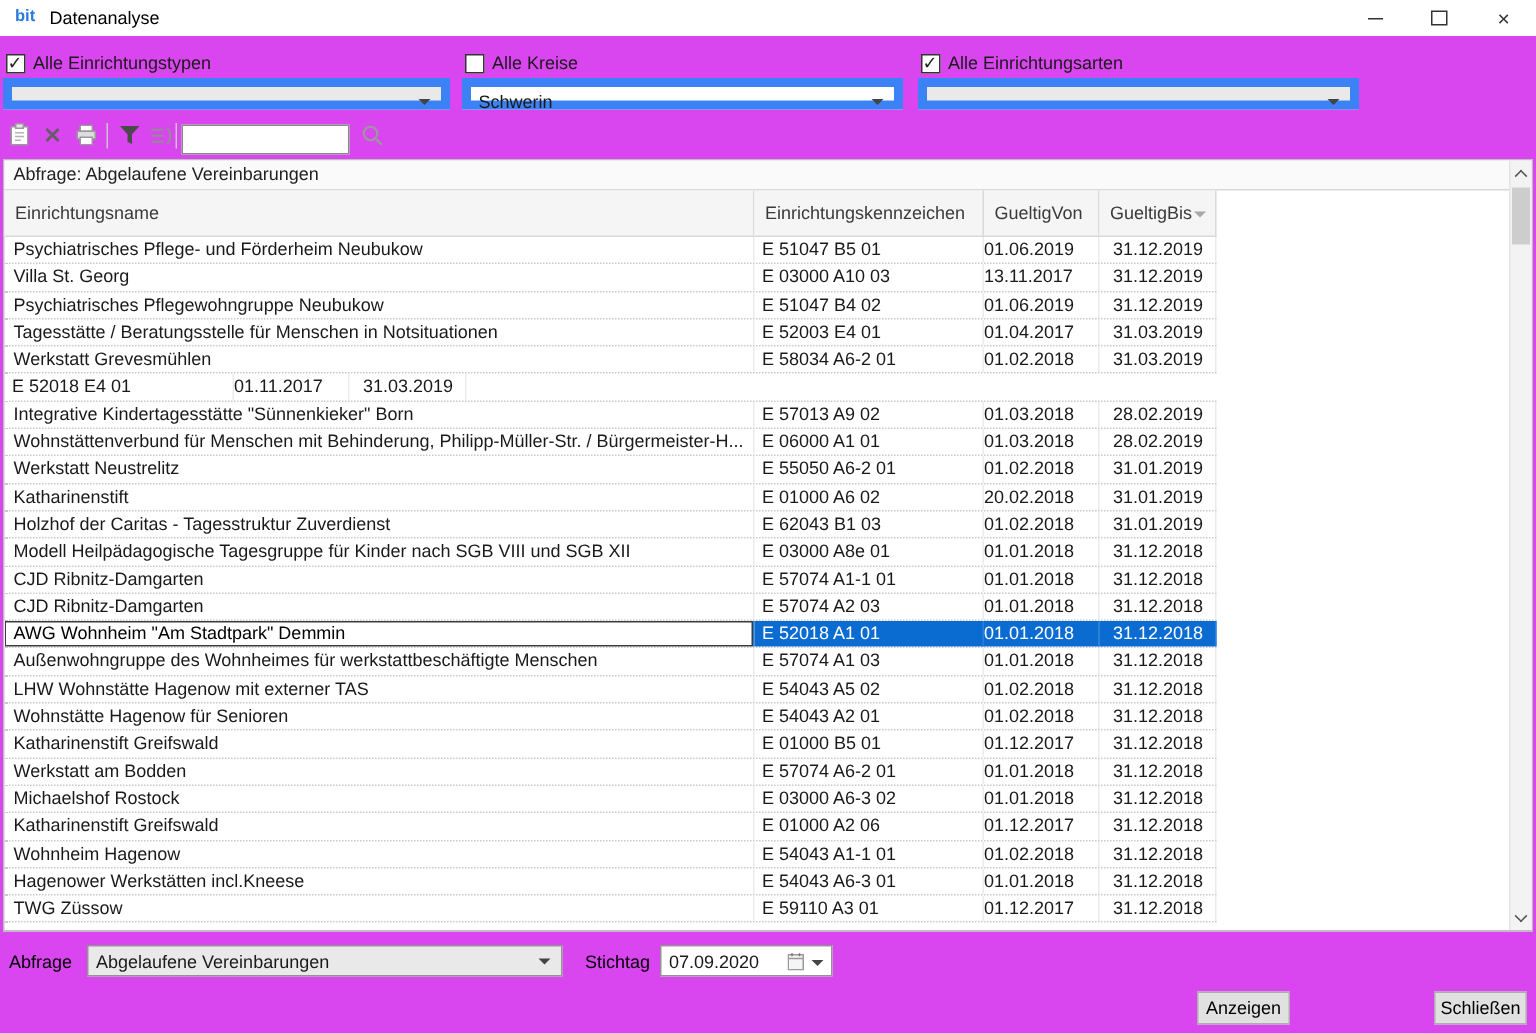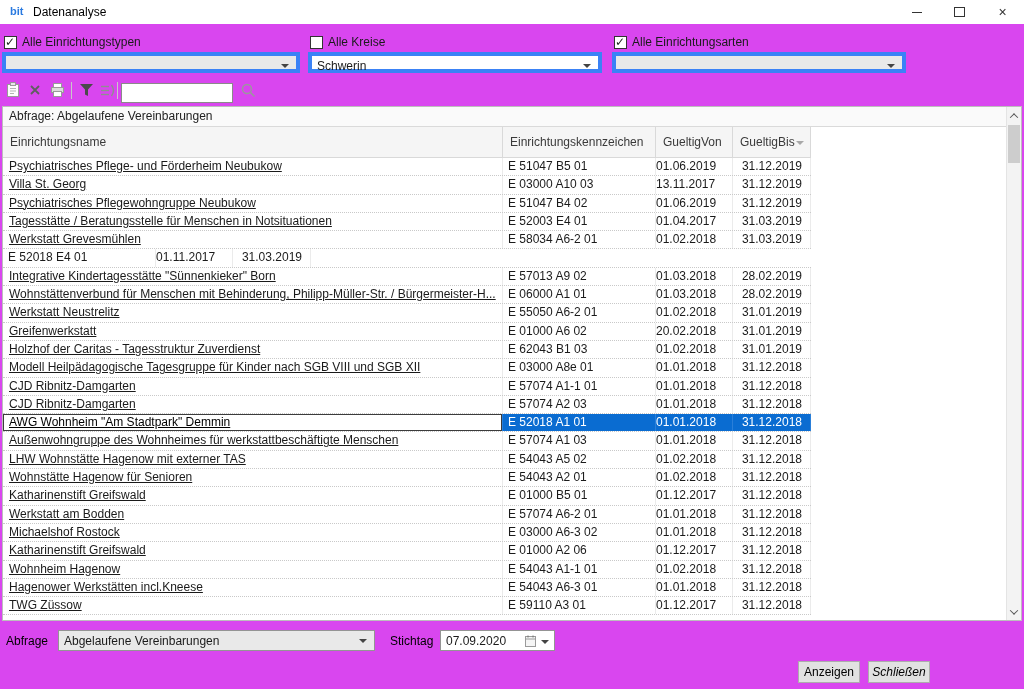--- a/index.html
+++ b/index.html
@@ -14,21 +14,21 @@
   .win-btn{width:43px;height:24px;display:flex;align-items:center;justify-content:center;cursor:default;}
   .glyph-min{width:10px;height:0;border-top:1px solid #333;}
   .glyph-max{width:9px;height:8px;border:1px solid #333;}
   .glyph-close{font-size:14px;color:#333;line-height:14px;}
 
   
   .filter{position:absolute;top:33px;}
   .cb-row{position:absolute;top:2px;left:2px;display:flex;align-items:center;gap:5px;white-space:nowrap;}
   .cb{width:13px;height:13px;background:#fff;border:1px solid #333;box-sizing:border-box;position:relative;}
   .cb.checked::after{content:"\2713";position:absolute;left:0px;top:-2px;font-size:12px;color:#222;}
-  .select{position:absolute;top:19px;height:21px;background:#fff;border:4px solid #3b82f6;box-sizing:border-box;}
+  .select{position:absolute;top:19px;height:21px;background:#fff;border:6px solid #3b82f6;box-sizing:border-box;}
   .select.disabled{background:#e9e9e9;}
   .select-value{position:absolute;left:5px;top:2px;line-height:16px;white-space:nowrap;}
   .arrow-down{position:absolute;right:7px;top:8px;width:0;height:0;border-left:4px solid transparent;border-right:4px solid transparent;border-top:4px solid #444;}
 
   
   .toolbar{position:absolute;top:78px;left:0;width:100%;height:26px;}
   .tb-btn{position:absolute;top:2px;width:20px;height:20px;display:flex;align-items:center;justify-content:center;}
   .tb-sep{position:absolute;top:4px;width:0;height:17px;border-left:1px solid #c8c8c8;}
   .search-box{position:absolute;left:121px;top:5px;width:112px;height:20px;border:1px solid #8a8a8a;box-sizing:border-box;background:#fff;font-family:inherit;font-size:12px;padding:0 4px;}
 
@@ -38,21 +38,21 @@
   .header-row{position:absolute;top:20px;left:0;height:31px;display:flex;}
   .hcell{box-sizing:border-box;background:#f5f5f5;border-right:1px solid #d9d9d9;border-bottom:1px solid #d9d9d9;line-height:30px;padding-left:7px;color:#3a3a3a;white-space:nowrap;overflow:hidden;position:relative;}
   .h-name{width:500px;}
   .h-kennz{width:153px;}
   .h-von{width:77px;}
   .h-bis{width:78px;}
   .sort-arrow{position:absolute;right:6px;top:14px;width:0;height:0;border-left:4px solid transparent;border-right:4px solid transparent;border-top:4px solid #a8a8a8;}
   .rows{position:absolute;top:51px;left:0;width:808px;}
   .grid-row{display:flex;height:18.3px;box-sizing:border-box;border-bottom:1px dotted #c9c9c9;}
   .cell{box-sizing:border-box;border-right:1px solid #ebebeb;line-height:17px;white-space:nowrap;overflow:hidden;}
-  .c-name{width:500px;padding-left:6px;text-decoration:underline;}
+  .c-name{width:500px;padding-left:6px;}
   .c-kennz{width:153px;padding-left:5px;}
   .c-von{width:77px;text-align:right;padding-right:18px;}
   .c-bis{width:78px;text-align:right;padding-right:8px;}
   .grid-row.selected .cell{background:#0a6cd1;color:#fff;border-right-color:#2a7fd9;}
   .grid-row.selected .c-name{background:#fff;color:#000;box-shadow:inset 0 0 0 1px #3c3c3c;}
 
   
   .vscroll{position:absolute;top:0;right:0;bottom:0;width:14px;background:#f3f3f3;border-left:1px solid #e4e4e4;}
   .scroll-arrow{position:absolute;left:0;width:14px;height:15px;display:flex;align-items:center;justify-content:center;}
   .scroll-arrow.up{top:1px;}
@@ -65,21 +65,21 @@
   
   .fl-label{position:absolute;color:#000;}
   .footer-select{position:absolute;left:58px;top:630px;width:317px;height:21px;background:#e9e9e9;border:1px solid #949494;box-sizing:border-box;}
   .date-field{position:absolute;left:440px;top:630px;width:115px;height:21px;background:#fff;border:1px solid #949494;box-sizing:border-box;}
   .date-value{position:absolute;left:5px;top:3px;}
   .cal-icon{position:absolute;right:18px;top:4px;}
   .date-arrow{position:absolute;right:5px;top:9px;width:0;height:0;border-left:4px solid transparent;border-right:4px solid transparent;border-top:4px solid #444;}
 
   .btn{position:absolute;top:661px;width:62px;height:22px;background:#e1e1e1;border:1px solid #adadad;box-sizing:border-box;text-align:center;line-height:20px;font-size:12px;color:#000;}
   .btn-anzeigen{left:798px;}
-  .btn-schliessen{left:868px;font-style:italic;}
+  .btn-schliessen{left:956px;}
 </style>
 </head>
 <body>
 
 <div class="window">
 
   <div class="titlebar">
     <span class="app-logo">bit</span>
     <span class="win-title">Datenanalyse</span>
     <div class="win-controls">
@@ -235,21 +235,21 @@
           <div class="cell c-von">01.03.2018</div>
           <div class="cell c-bis">28.02.2019</div>
         </div>
         <div class="grid-row">
           <div class="cell c-name">Werkstatt Neustrelitz</div>
           <div class="cell c-kennz">E 55050 A6-2 01</div>
           <div class="cell c-von">01.02.2018</div>
           <div class="cell c-bis">31.01.2019</div>
         </div>
         <div class="grid-row">
-          <div class="cell c-name">Greifenwerkstatt</div>
+          <div class="cell c-name">Katharinenstift</div>
           <div class="cell c-kennz">E 01000 A6 02</div>
           <div class="cell c-von">20.02.2018</div>
           <div class="cell c-bis">31.01.2019</div>
         </div>
         <div class="grid-row">
           <div class="cell c-name">Holzhof der Caritas - Tagesstruktur Zuverdienst</div>
           <div class="cell c-kennz">E 62043 B1 03</div>
           <div class="cell c-von">01.02.2018</div>
           <div class="cell c-bis">31.01.2019</div>
         </div>

